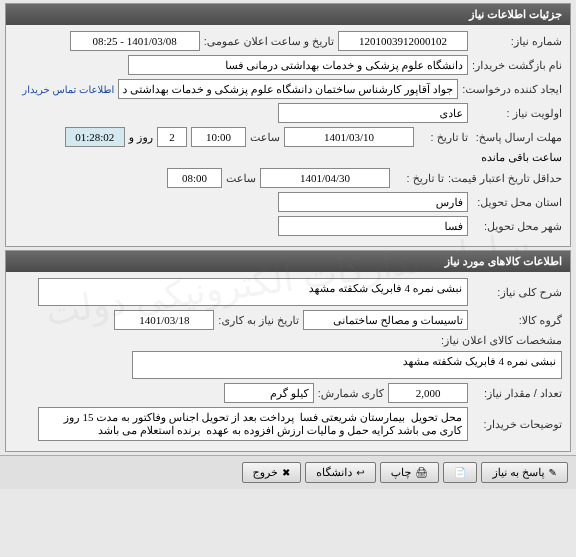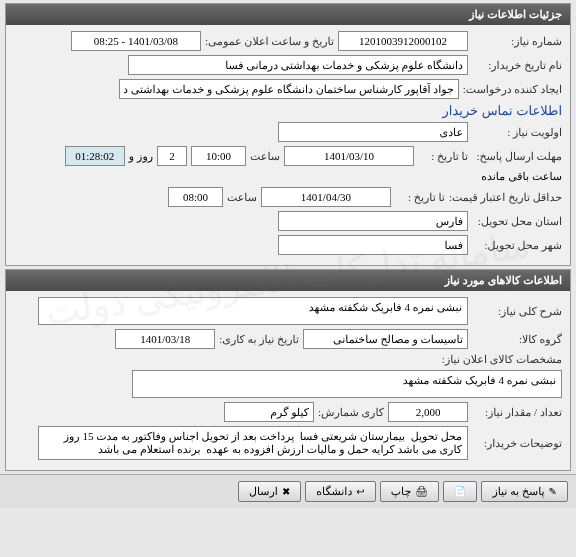--- a/index.html
+++ b/index.html
@@ -34,40 +34,39 @@
   margin-bottom: 4px;
   gap: 4px;
   flex-wrap: wrap;
 }
 .label {
   color: #333;
   font-size: 11px;
   white-space: nowrap;
   min-width: 90px;
   text-align: right;
-  font-family: Liberation Serif, serif;
 }
 .label-sm { min-width: 50px; text-align: right; }
 .input {
   border: 1px solid #888;
   background: #fff;
   padding: 2px 4px;
   font-size: 11px;
   font-family: Tahoma;
   height: 20px;
   text-align: right;
 }
 .input-date { width: 130px; text-align: center; }
 .input-time { width: 55px; text-align: center; }
 .input-wide { width: 340px; }
 .input-med { width: 190px; text-align: right; }
 .input-num { width: 80px; text-align: center; }
 .input-sm { width: 30px; text-align: center; }
 .input-count { width: 60px; text-align: center; background: #d4e8f0; }
-.link { color: #1a4aa0; cursor: pointer; font-size: 13px; }
+.link { color: #1a4aa0; cursor: pointer; font-size: 10px; }
 .textarea {
   border: 1px solid #888;
   background: #fff;
   padding: 3px 5px;
   font-size: 11px;
   font-family: Tahoma;
   width: 430px;
   height: 34px;
   resize: none;
   text-align: right;
@@ -114,21 +113,21 @@
   <div class="panel-body">
 
     <div class="row">
       <span class="label">شماره نیاز:</span>
       <input class="input input-date" style="width: 130px;" value="1201003912000102">
       <span class="label" style="min-width:auto">تاریخ و ساعت اعلان عمومی:</span>
       <input class="input input-date" style="width: 130px;" value="1401/03/08 - 08:25">
     </div>
 
     <div class="row">
-      <span class="label">نام تاریخ خریدار:</span>
+      <span class="label">نام بازگشت خریدار:</span>
       <input class="input input-wide" value="دانشگاه علوم پزشکی و خدمات بهداشتی درمانی فسا" style="">
     </div>
 
     <div class="row">
       <span class="label">ایجاد کننده درخواست:</span>
       <input class="input input-wide" value="جواد آقاپور کارشناس ساختمان دانشگاه علوم پزشکی و خدمات بهداشتی درمانی" style="">
       <span class="link">اطلاعات تماس خریدار</span>
     </div>
 
     <div class="row">
@@ -216,15 +215,15 @@
   <button class="btn">
     <span class="icon">🖨</span>
     <span>چاپ</span>
   </button>
   <button class="btn">
     <span class="icon">↩</span>
     <span>دانشگاه</span>
   </button>
   <button class="btn">
     <span class="icon">✖</span>
-    <span>ارسال</span>
+    <span>خروج</span>
   </button>
 </div>
 
 </body></html>

